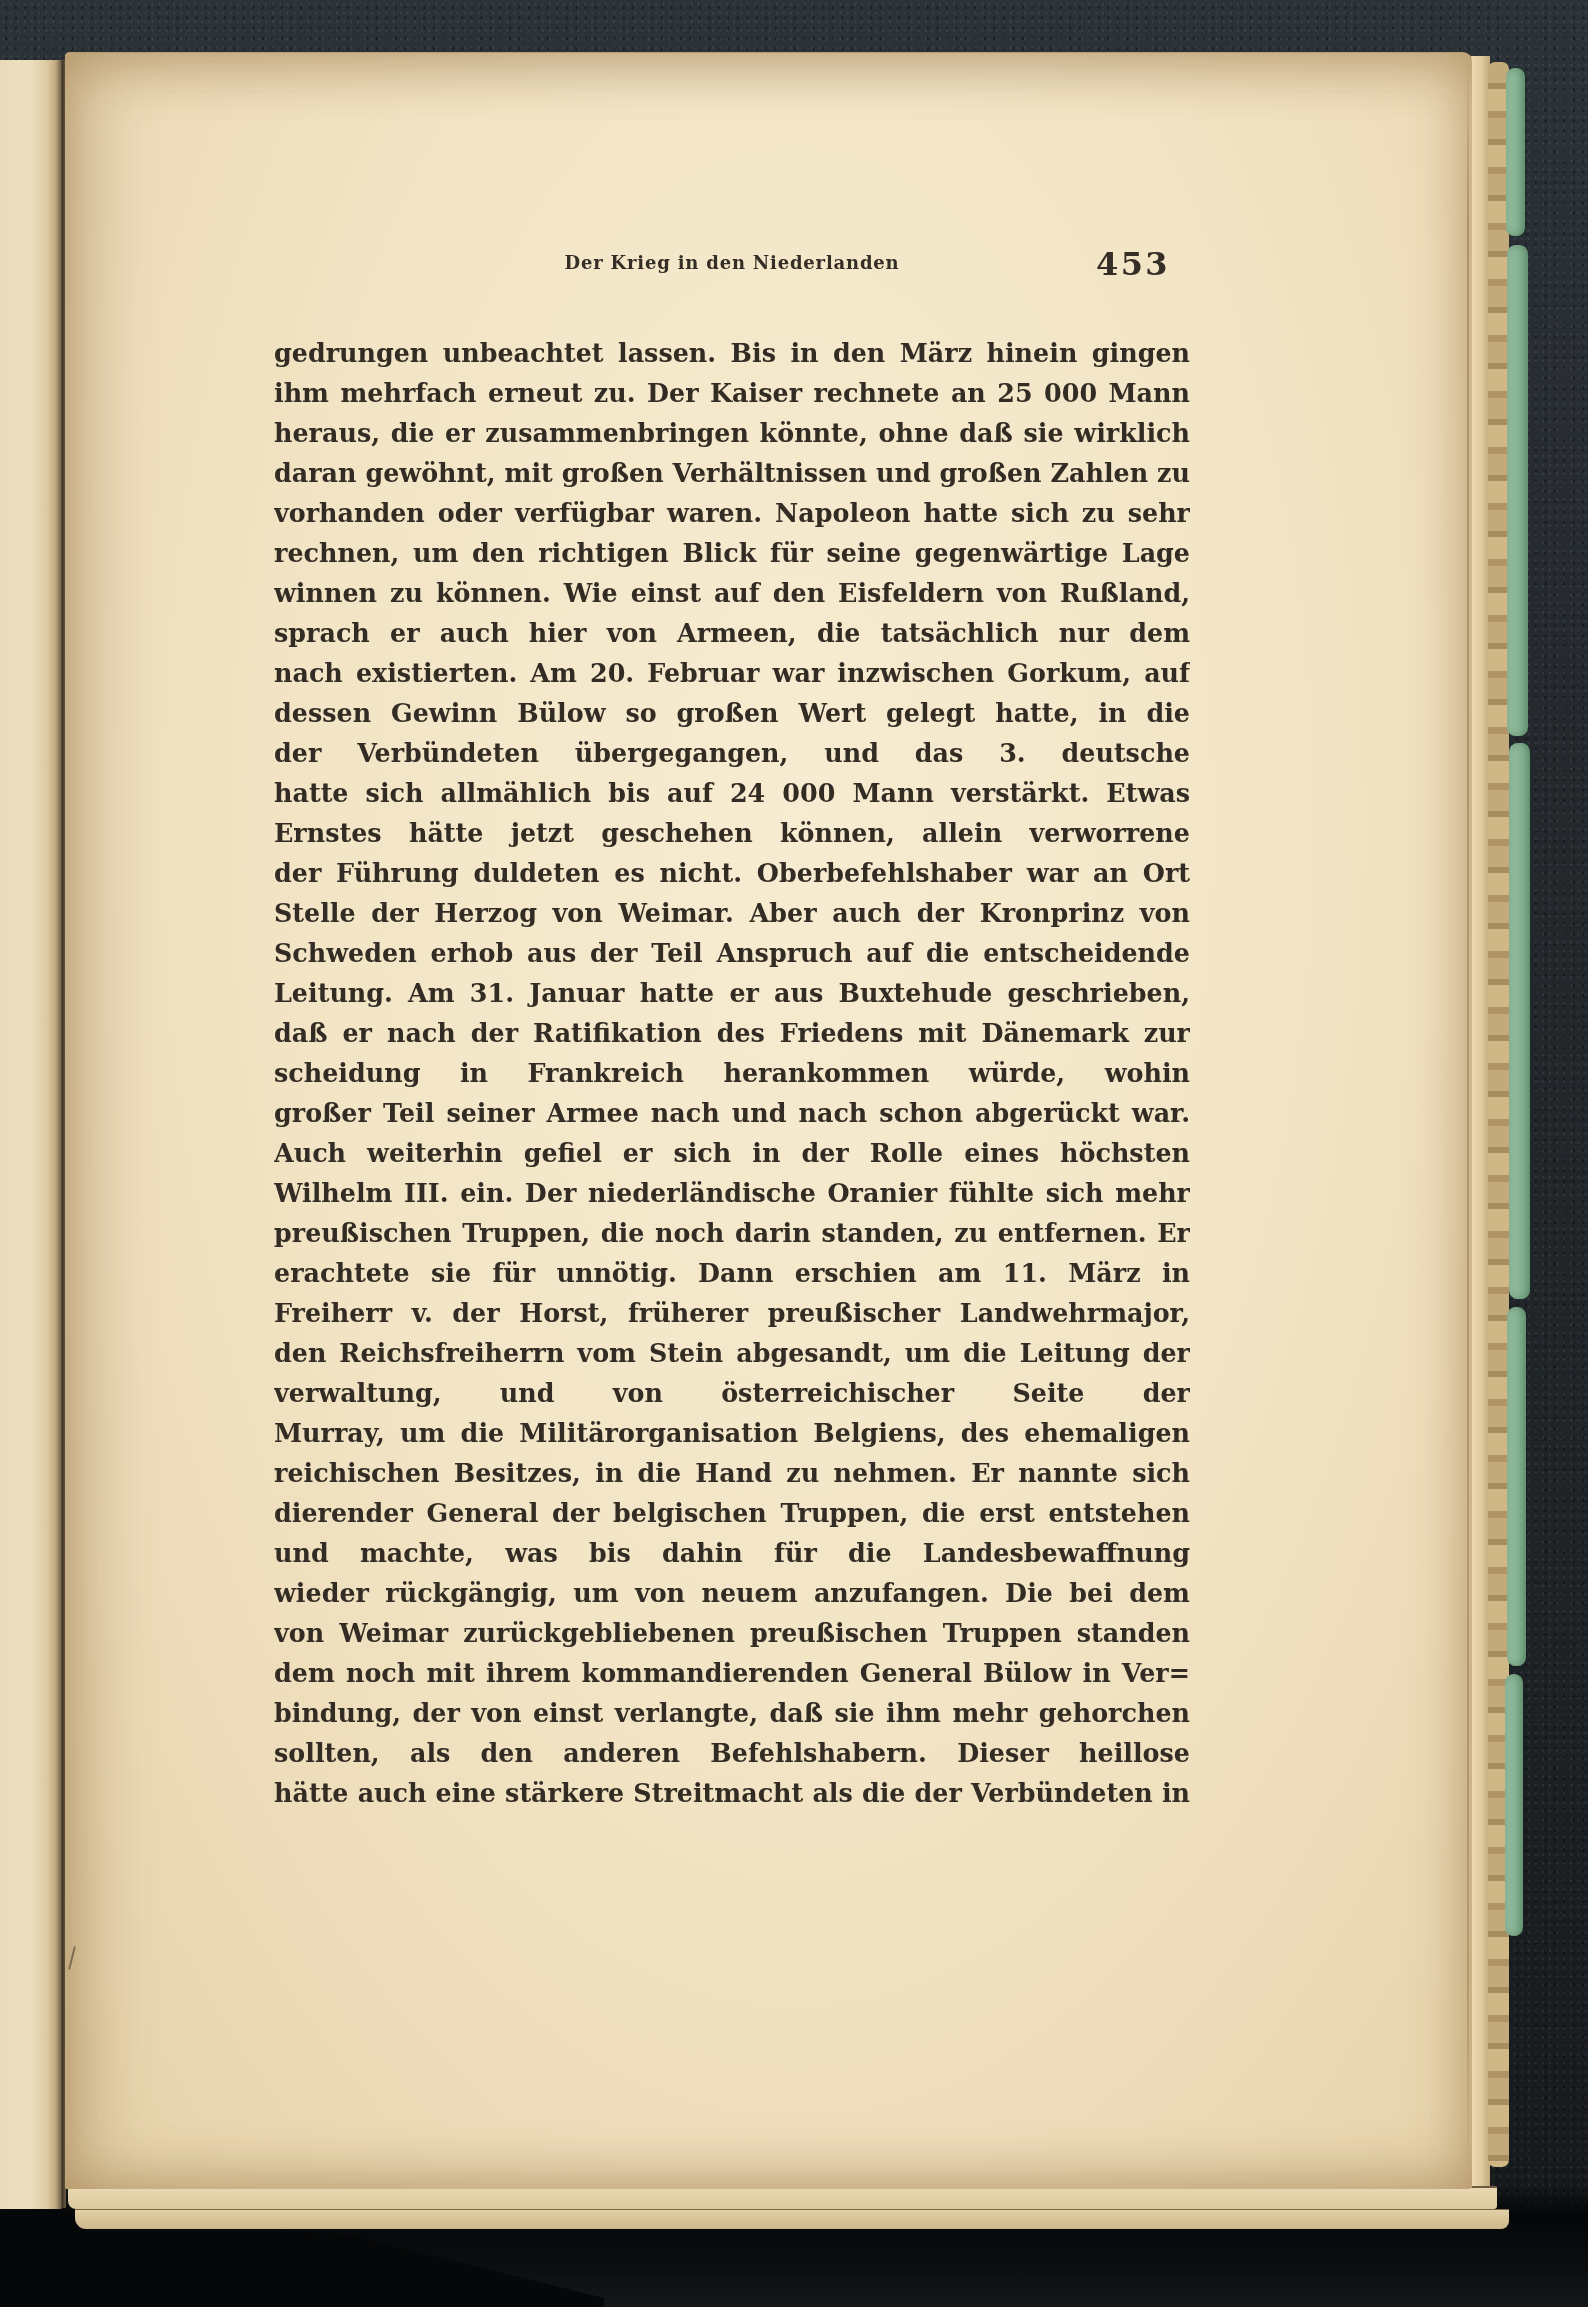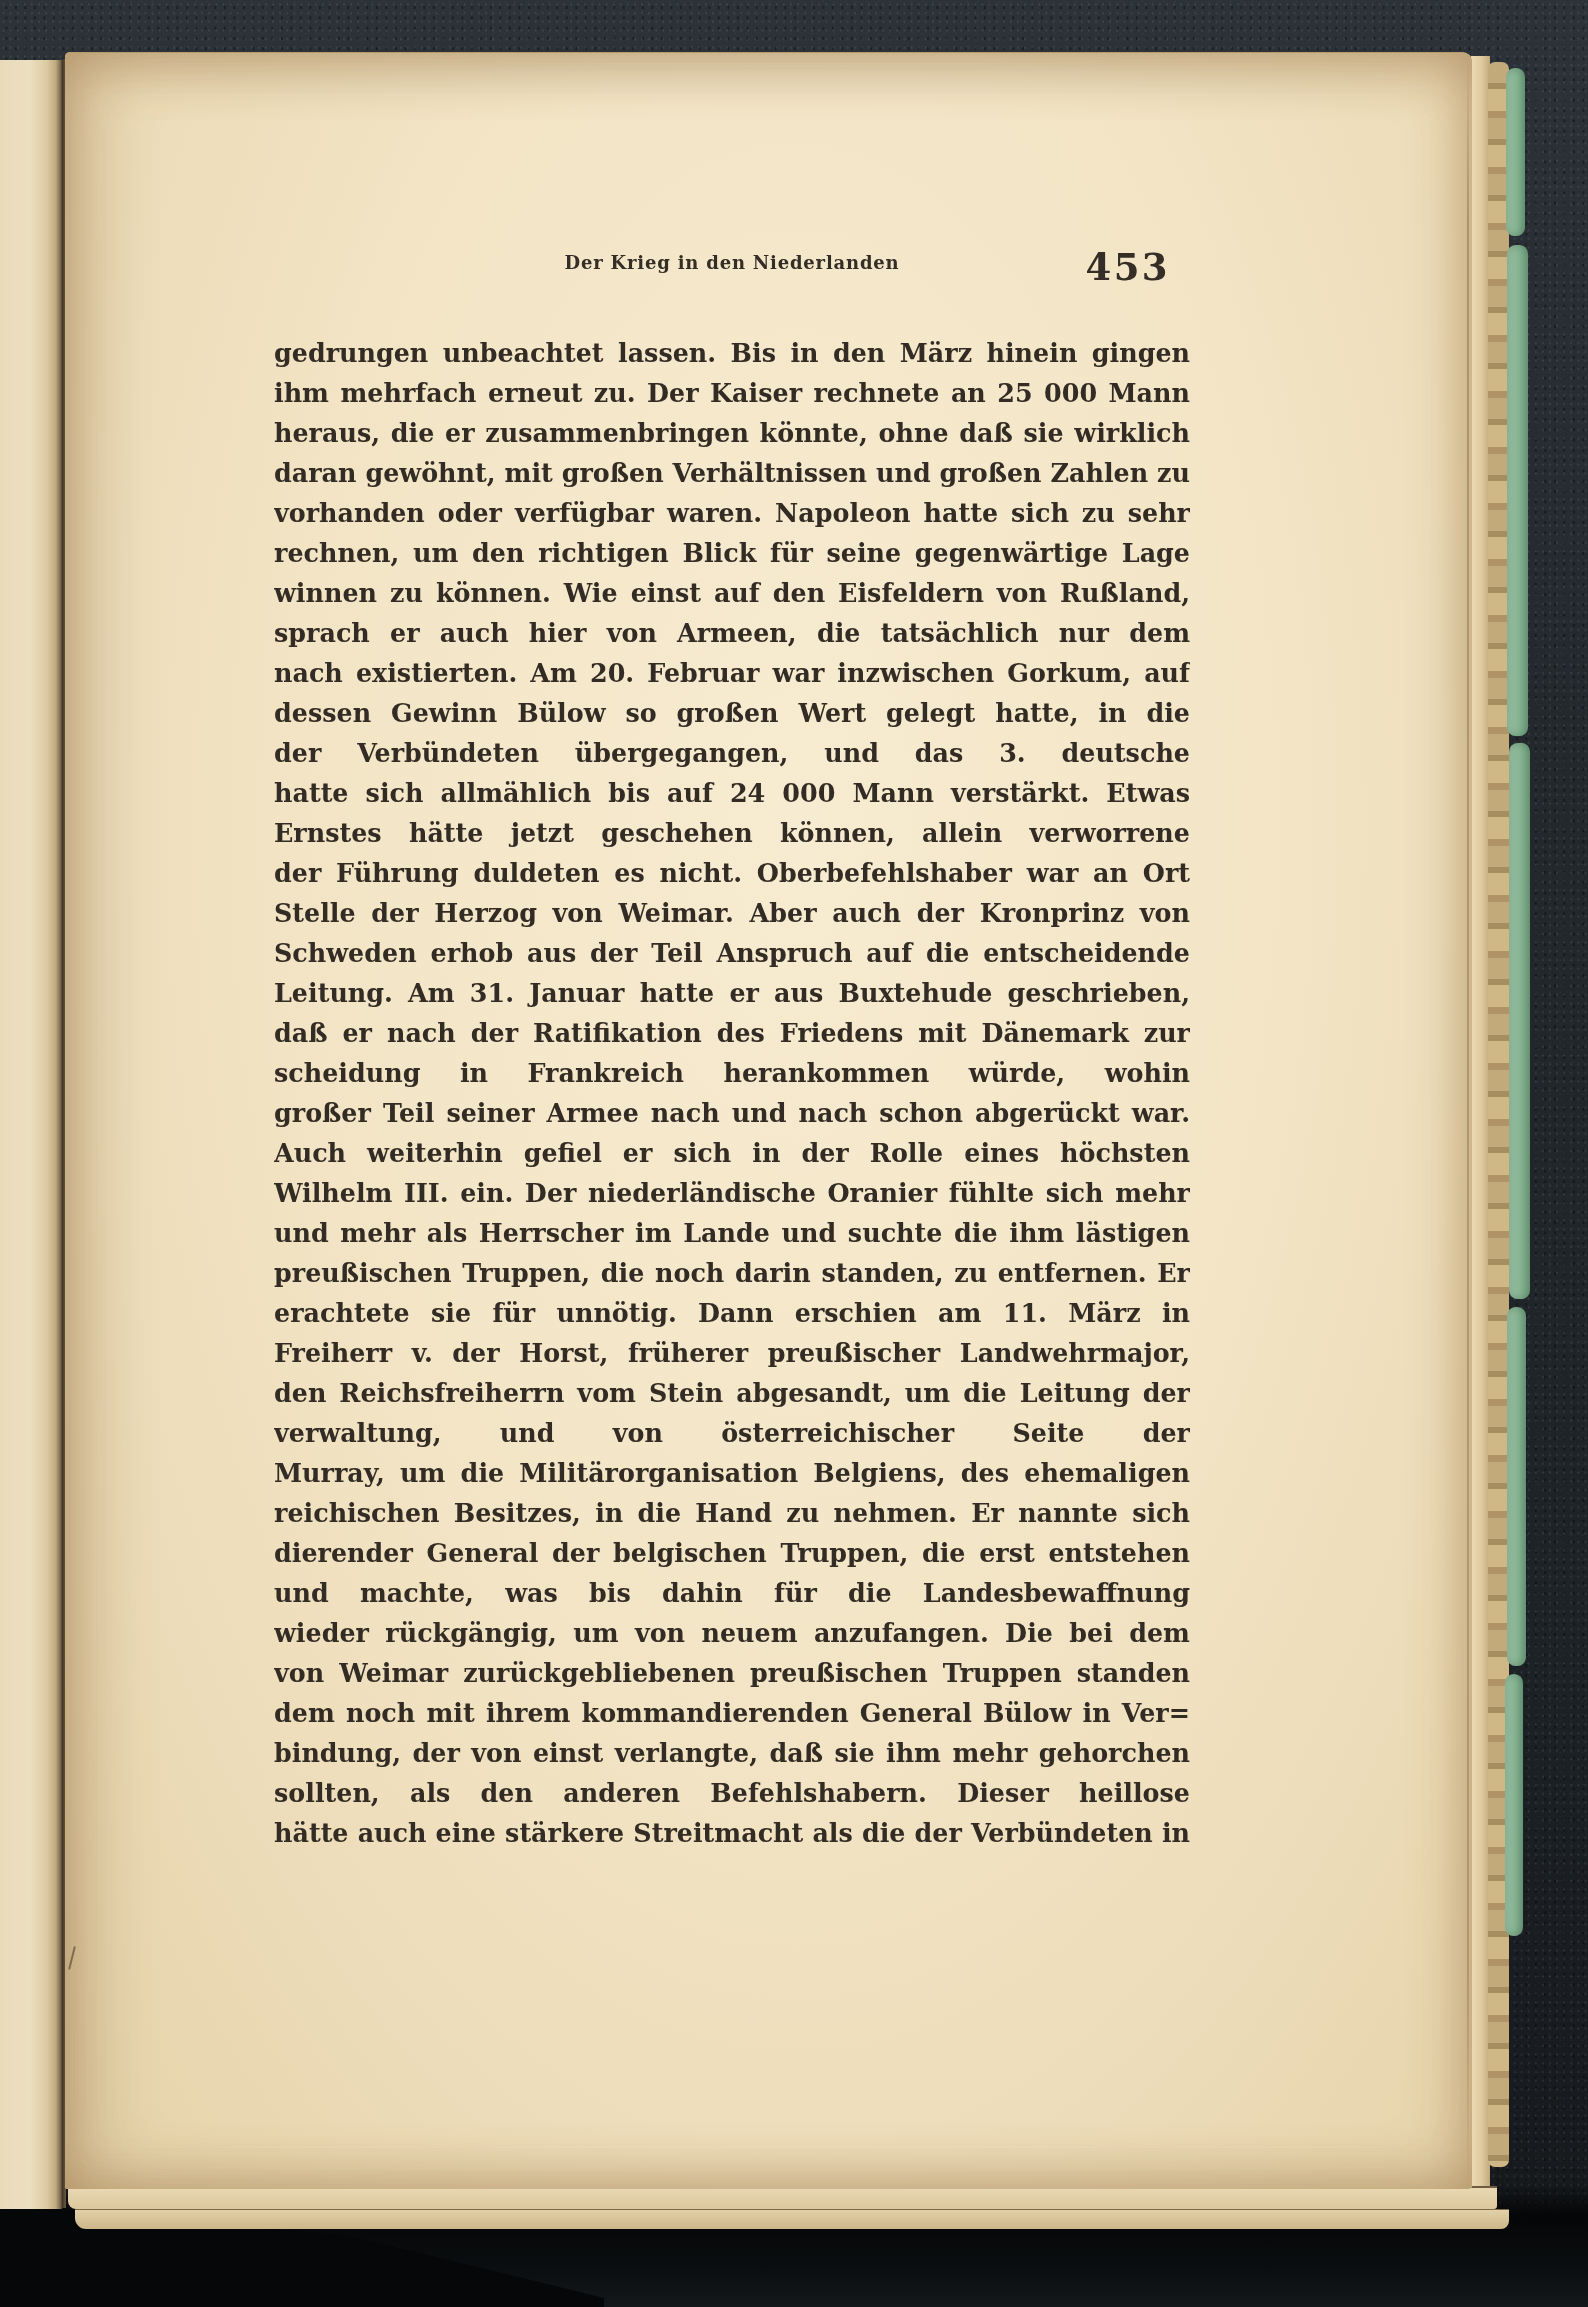--- a/index.html
+++ b/index.html
@@ -81,21 +81,21 @@
   .pen-mark{
     position:absolute;left:6.4px;top:1893px;width:2.4px;height:24px;
     background:#6d5a40;transform:rotate(14deg);border-radius:1.6px;opacity:0.8;
   }
   .header-title{
     position:absolute;left:209px;top:199px;width:916px;height:37px;
     text-align:center;font-size:18px;font-weight:700;letter-spacing:0.8px;color:#352e26;
   }
   .page-number{
     position:absolute;left:986px;top:192px;width:119px;
-    text-align:right;font-size:37px;font-weight:700;letter-spacing:2.4px;color:#352e26;
+    text-align:right;font-size:32px;font-weight:700;letter-spacing:2.4px;color:#352e26;
   }
   .body-text{
     position:absolute;left:209px;top:280px;width:916px;color:#332c24;
     font-size:25.4px;font-weight:700;
   }
   .line{
     height:40px;line-height:40px;overflow:hidden;
     text-align:justify;text-align-last:justify;text-justify:inter-word;white-space:normal;
   }
 </style>
@@ -144,21 +144,20 @@
       <div class="line">Ernstes hätte jetzt geschehen können, allein verworrene Verhältnisse</div>
       <div class="line">der Führung duldeten es nicht. Oberbefehlshaber war an Ort und</div>
       <div class="line">Stelle der Herzog von Weimar. Aber auch der Kronprinz von</div>
       <div class="line">Schweden erhob aus der Teil Anspruch auf die entscheidende</div>
       <div class="line">Leitung. Am 31. Januar hatte er aus Buxtehude geschrieben,</div>
       <div class="line">daß er nach der Ratifikation des Friedens mit Dänemark zur Ent=</div>
       <div class="line">scheidung in Frankreich herankommen würde, wohin bekanntlich ein</div>
       <div class="line">großer Teil seiner Armee nach und nach schon abgerückt war.</div>
       <div class="line">Auch weiterhin gefiel er sich in der Rolle eines höchsten Befehls=</div>
       <div class="line">Wilhelm III. ein. Der niederländische Oranier fühlte sich mehr</div>
-      <div class="line">und mehr als Herrscher im Lande und suchte die ihm lästigen</div>
       <div class="line">preußischen Truppen, die noch darin standen, zu entfernen. Er</div>
       <div class="line">erachtete sie für unnötig. Dann erschien am 11. März in Brüssel</div>
       <div class="line">Freiherr v. der Horst, früherer preußischer Landwehrmajor, durch</div>
       <div class="line">den Reichsfreiherrn vom Stein abgesandt, um die Leitung der Zivil=</div>
       <div class="line">verwaltung, und von österreichischer Seite der Feldmarschalleutnant</div>
       <div class="line">Murray, um die Militärorganisation Belgiens, des ehemaligen öster=</div>
       <div class="line">reichischen Besitzes, in die Hand zu nehmen. Er nannte sich komman=</div>
       <div class="line">dierender General der belgischen Truppen, die erst entstehen sollten,</div>
       <div class="line">und machte, was bis dahin für die Landesbewaffnung geschehen war,</div>
       <div class="line">wieder rückgängig, um von neuem anzufangen. Die bei dem Herzog</div>

